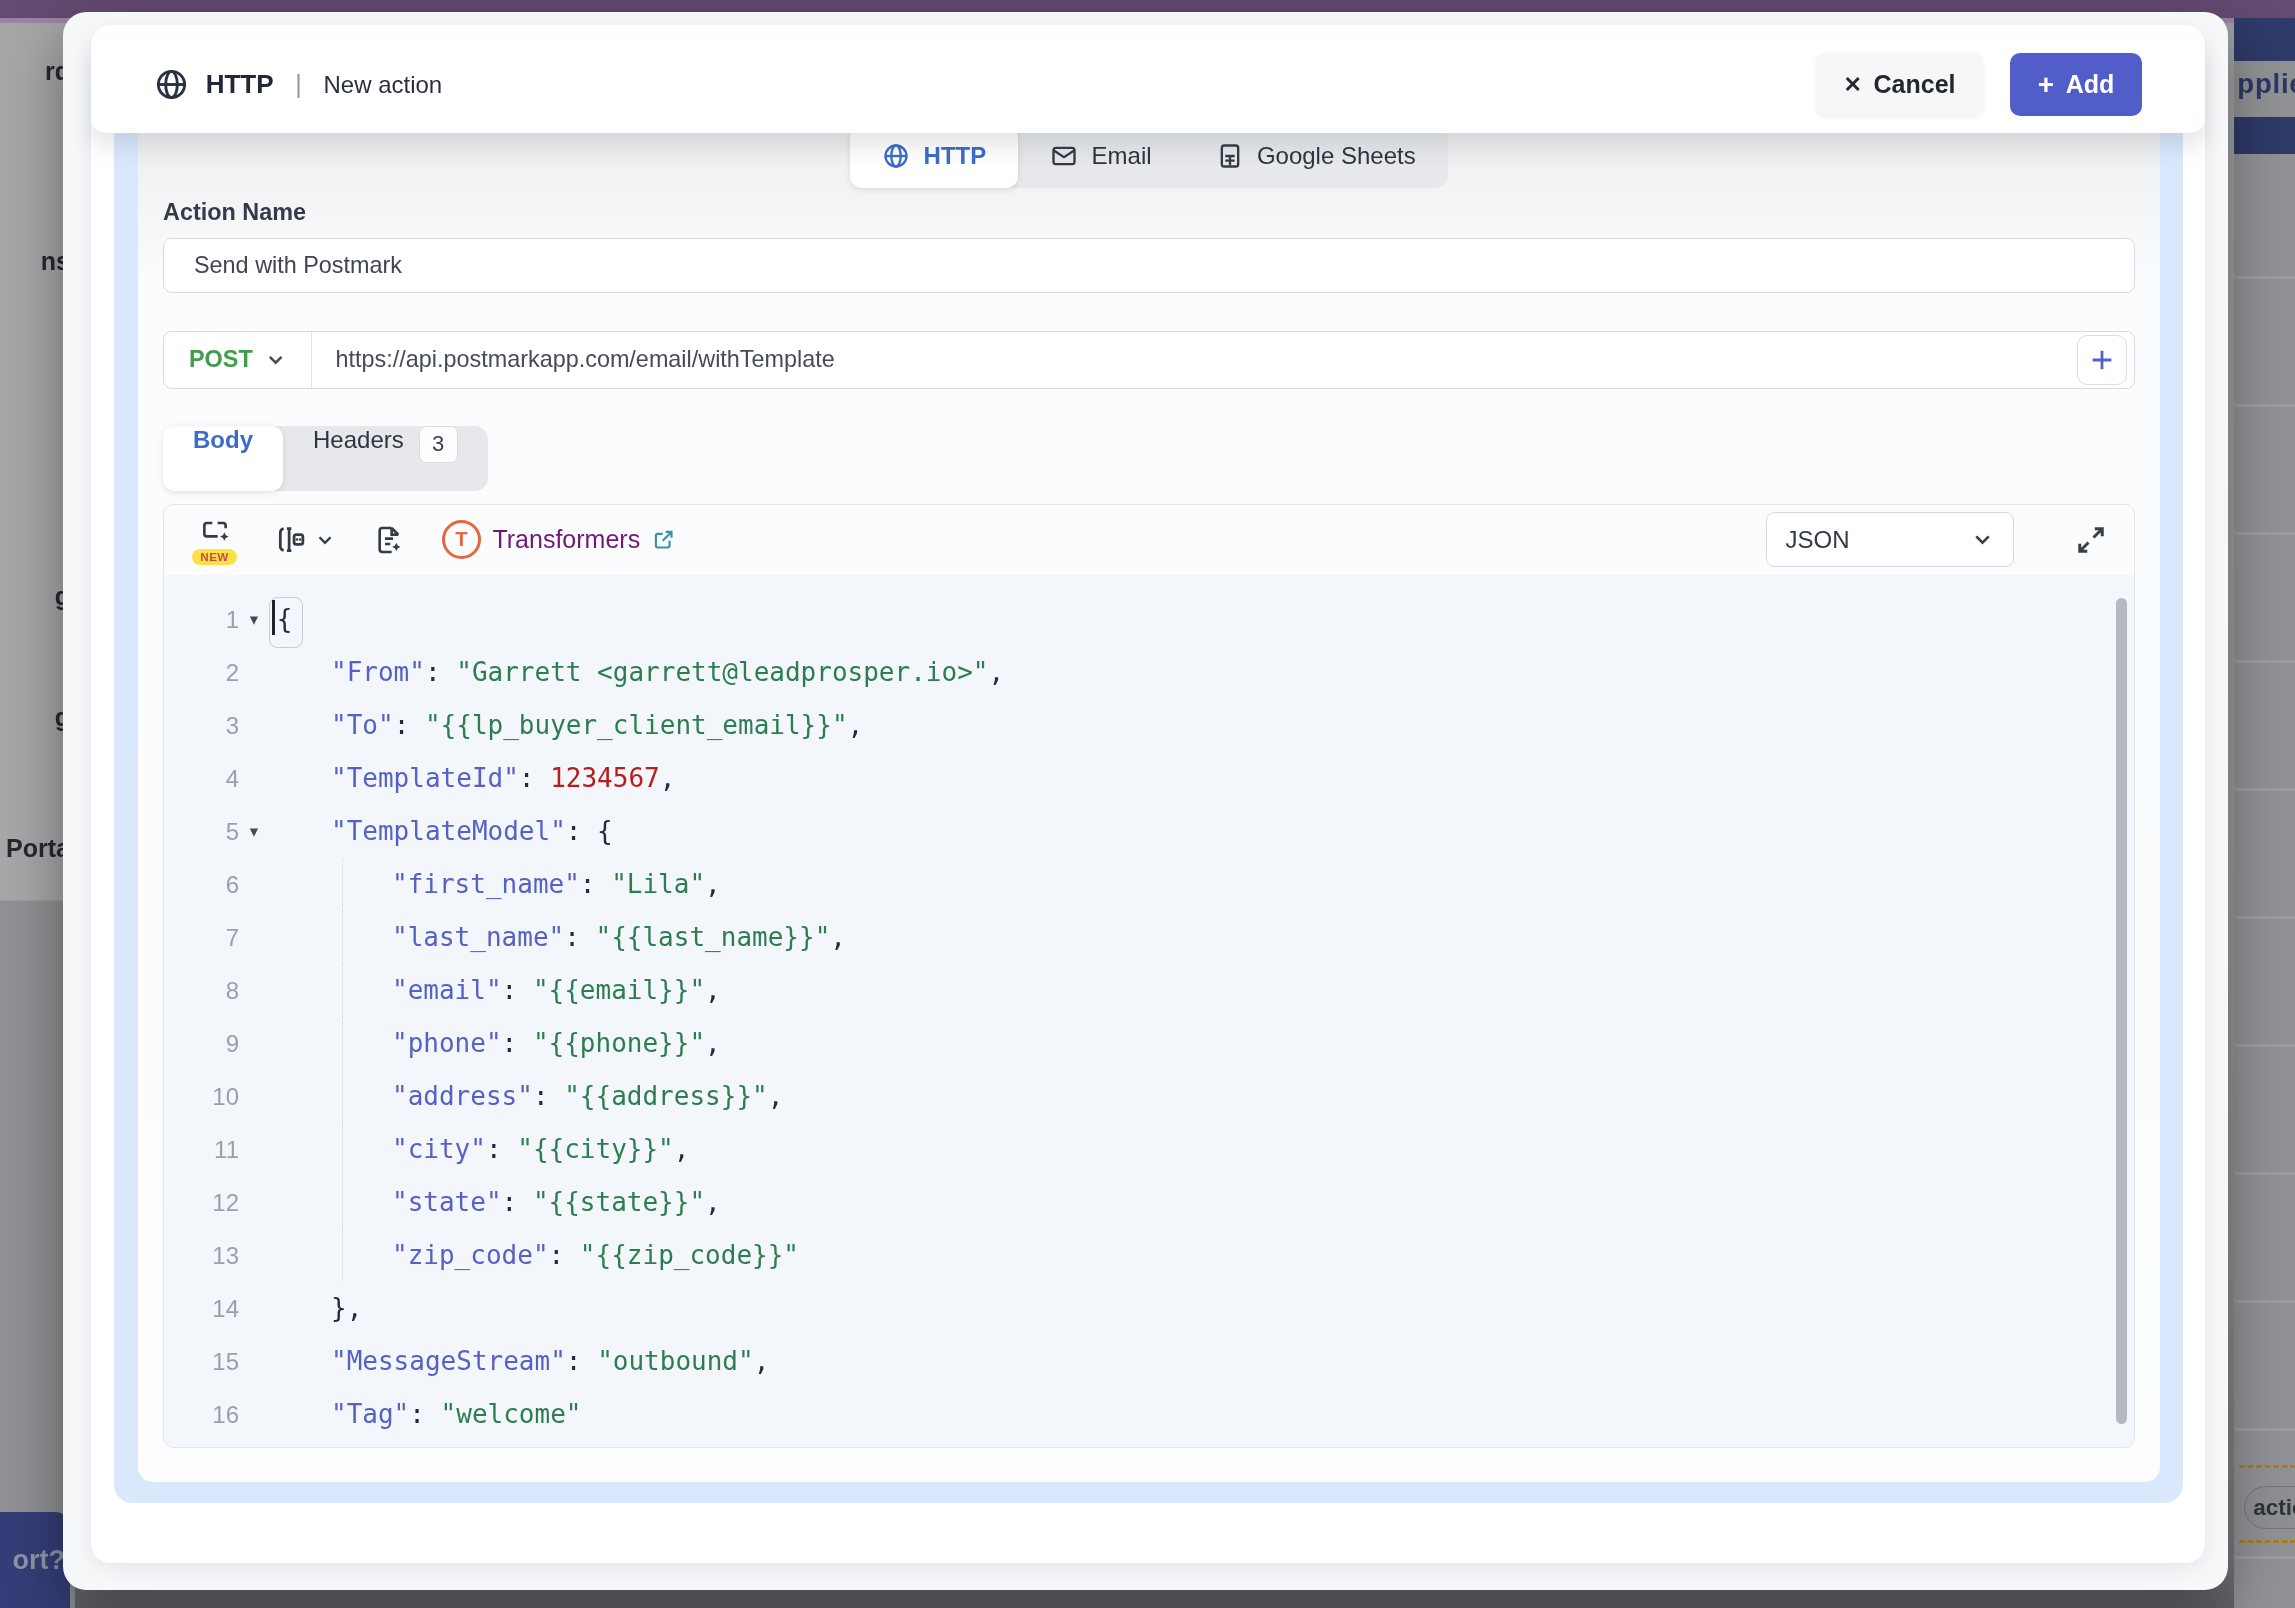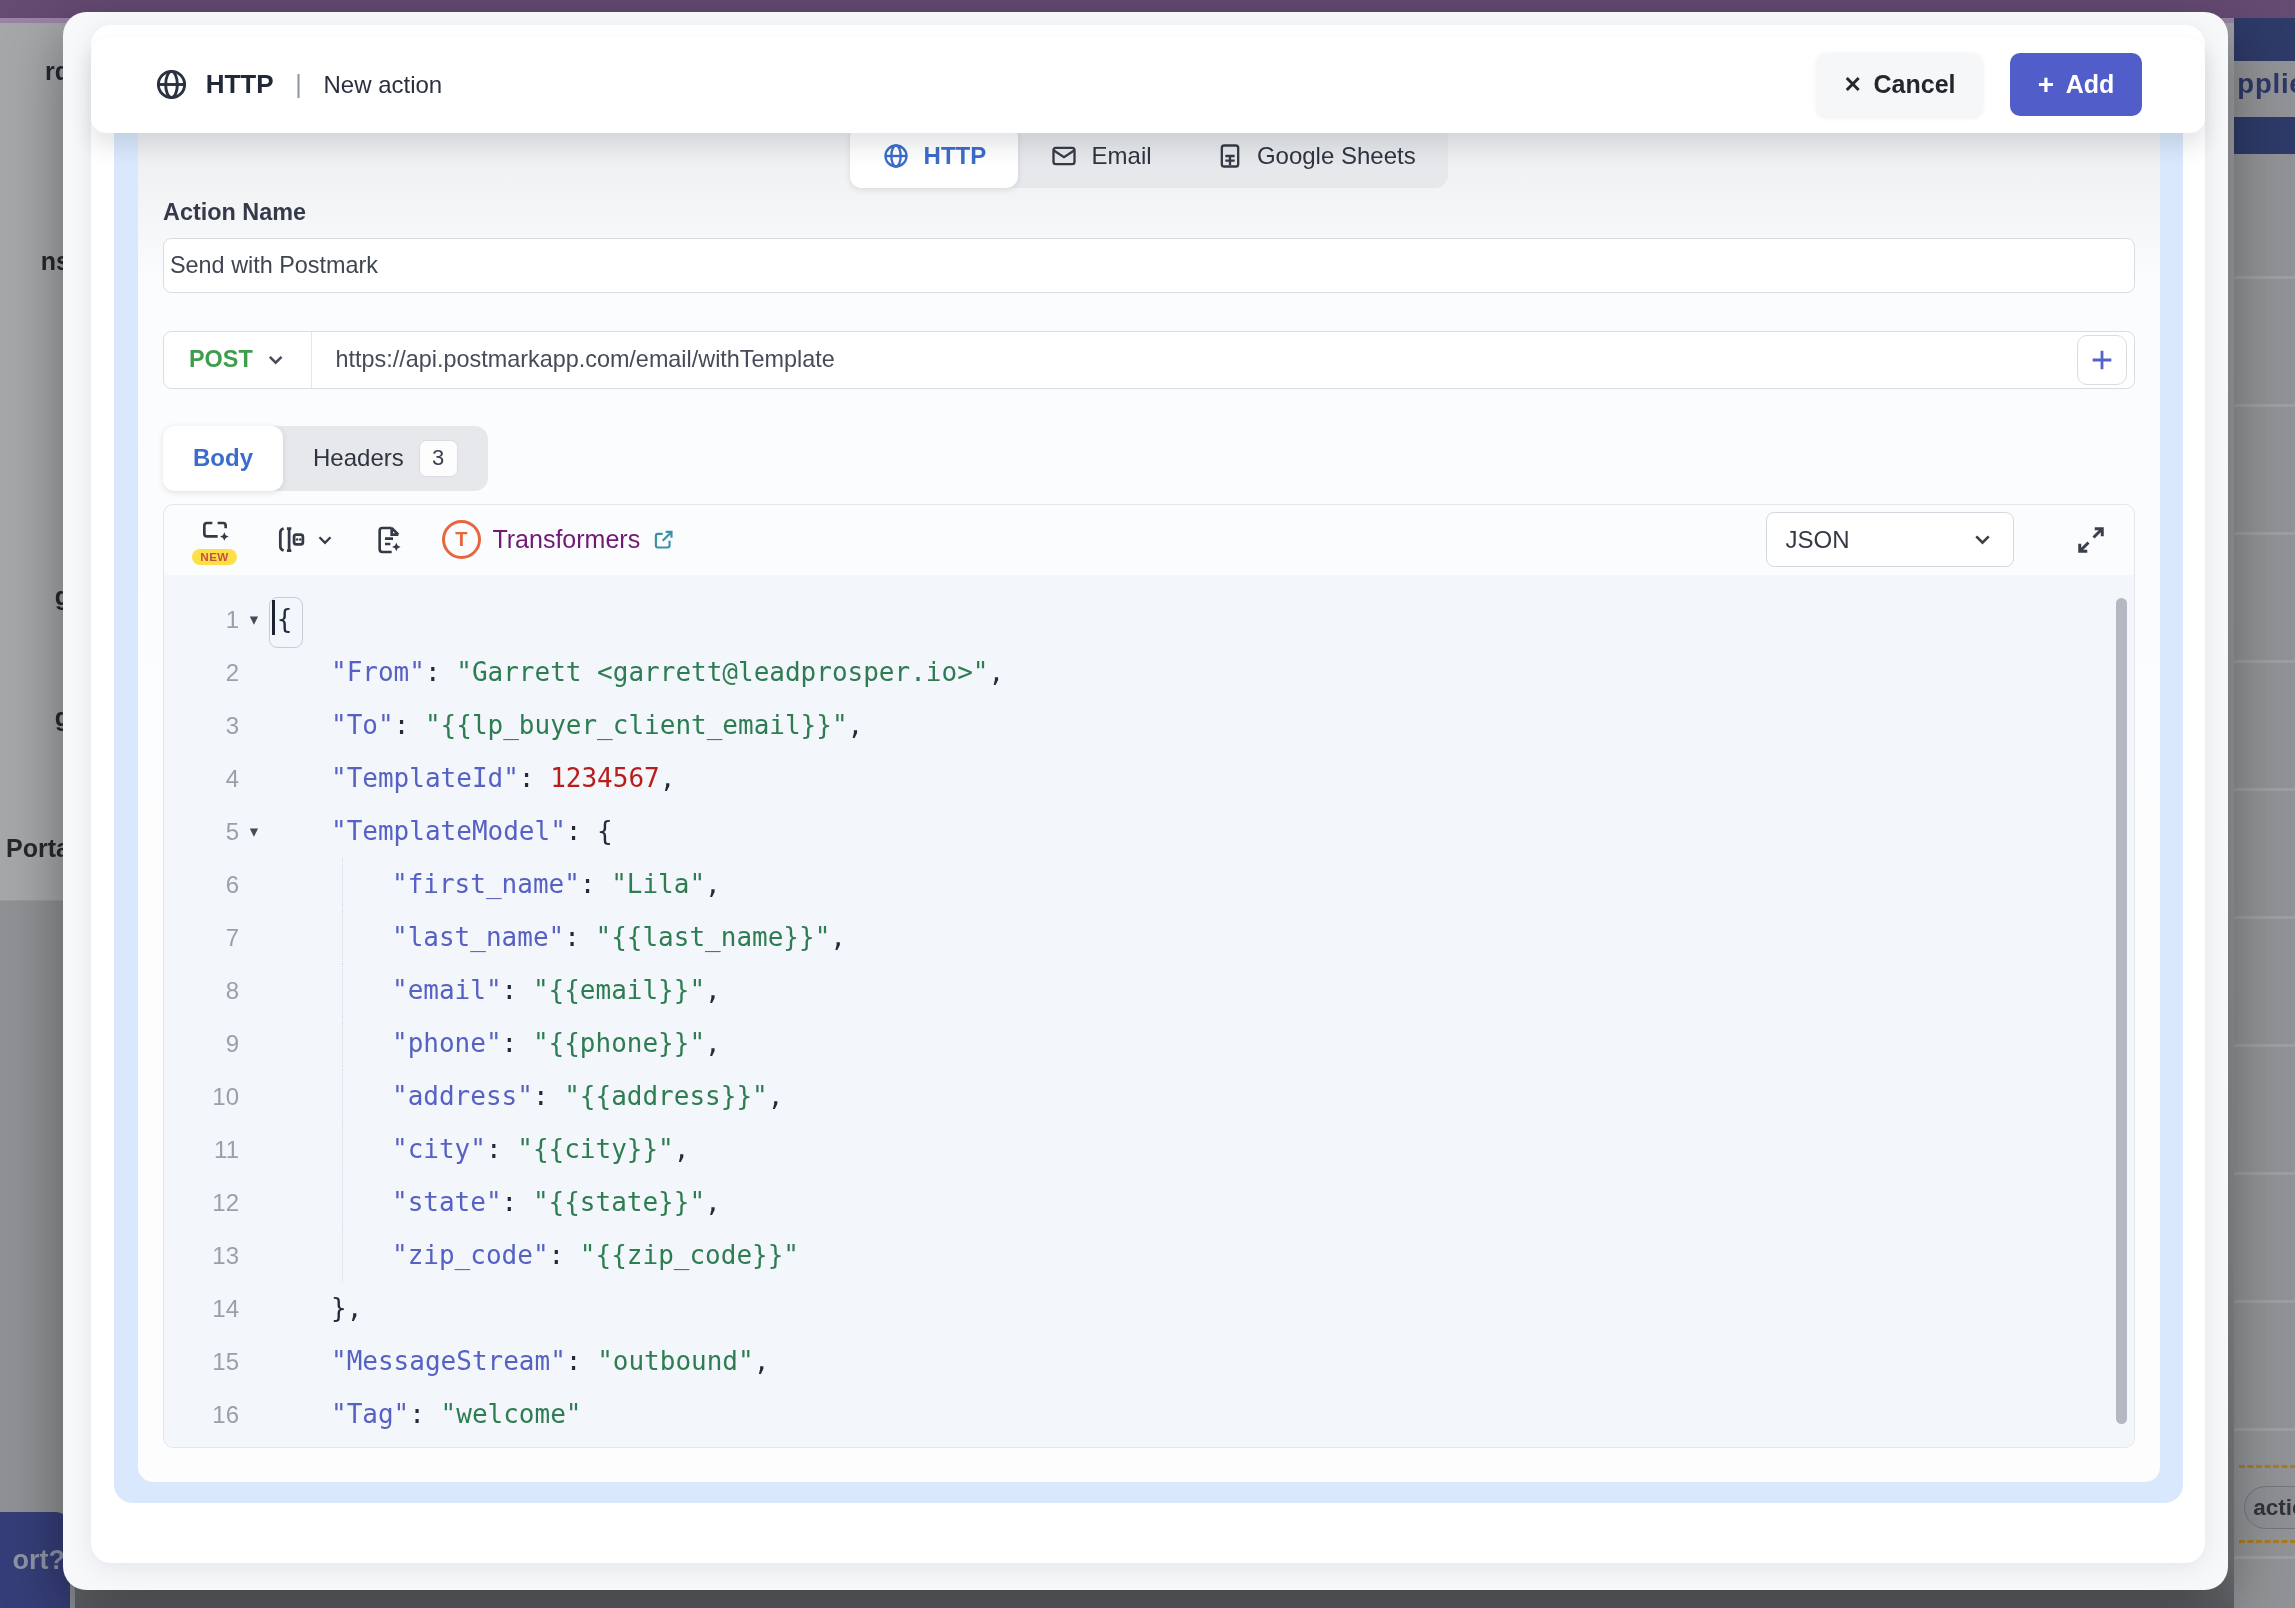--- a/index.html
+++ b/index.html
@@ -50,33 +50,33 @@
   
   .tabs-row{display:flex;justify-content:center;padding-top:43px;}
   .tabs-pill{display:flex;background:#e6e8eb;border-radius:13.3px;padding:0;}
   .tab{display:flex;align-items:center;gap:13.3px;padding:0 32px;height:63px;border-radius:11.7px;
        font-size:24px;color:#2e3440;}
   .tab.active{background:#ffffff;color:#3b6ccb;box-shadow:0 1.7px 6.7px rgba(0,0,0,.10);font-weight:bold;}
 
   
   .field-label{margin-top:11px;font-size:23.4px;font-weight:bold;color:#343a4a;}
   .text-input{margin-top:11.7px;width:1972px;height:55px;box-sizing:border-box;border:1.7px solid #d8dce2;
-      border-radius:8.3px;background:#fff;font-size:23.4px;color:#3f4551;padding:0 6px;
+      border-radius:8.3px;background:#fff;font-size:23.4px;color:#3f4551;padding:0 30px;
       font-family:"Liberation Sans",sans-serif;}
   .url-row{margin-top:38px;width:1972px;height:58px;box-sizing:border-box;border:1.7px solid #d8dce2;
       border-radius:8.3px;background:#fff;display:flex;align-items:center;}
   .method{display:flex;align-items:center;gap:11.7px;padding:0 23.4px 0 25px;height:100%;
       border-right:1.7px solid #e3e6ea;font-weight:bold;font-size:23.4px;color:#3f9e4c;}
   .url-text{flex:1;font-size:23.4px;color:#454b57;padding-left:23.4px;}
   .plus-btn{width:48px;height:48px;border:1.7px solid #d9dce1;border-radius:10px;margin-right:6.7px;
       display:flex;align-items:center;justify-content:center;color:#5661c9;}
 
   
   .sub-tabs{margin-top:37px;display:inline-flex;background:#e6e8eb;border-radius:13.3px;}
-  .sub-tab{display:flex;align-items:center;gap:15px;padding:0 30px;height:65px;border-radius:11.7px;
+  .sub-tab{display:flex;gap:15px;padding:0 30px;height:65px;border-radius:11.7px;
       font-size:24px;color:#2e3440;}
   .sub-tab.active{background:#ffffff;color:#3b6ccb;font-weight:bold;box-shadow:0 1.7px 6.7px rgba(0,0,0,.10);}
   .count-badge{min-width:37px;height:35px;border:1.7px solid #d9dde3;border-radius:7.5px;background:#fdfdfe;
       display:flex;align-items:center;justify-content:center;font-size:22px;color:#3a404c;}
 
   
   .editor-card{margin-top:13.3px;width:1972px;height:944px;box-sizing:border-box;border:1.7px solid #e3e6ea;
       border-radius:10px;background:#fbfcfe;overflow:hidden;}
   .editor-toolbar{height:70px;display:flex;align-items:center;padding:0 28px;gap:37px;}
   .tb-icon{color:#343b46;display:flex;align-items:center;}

